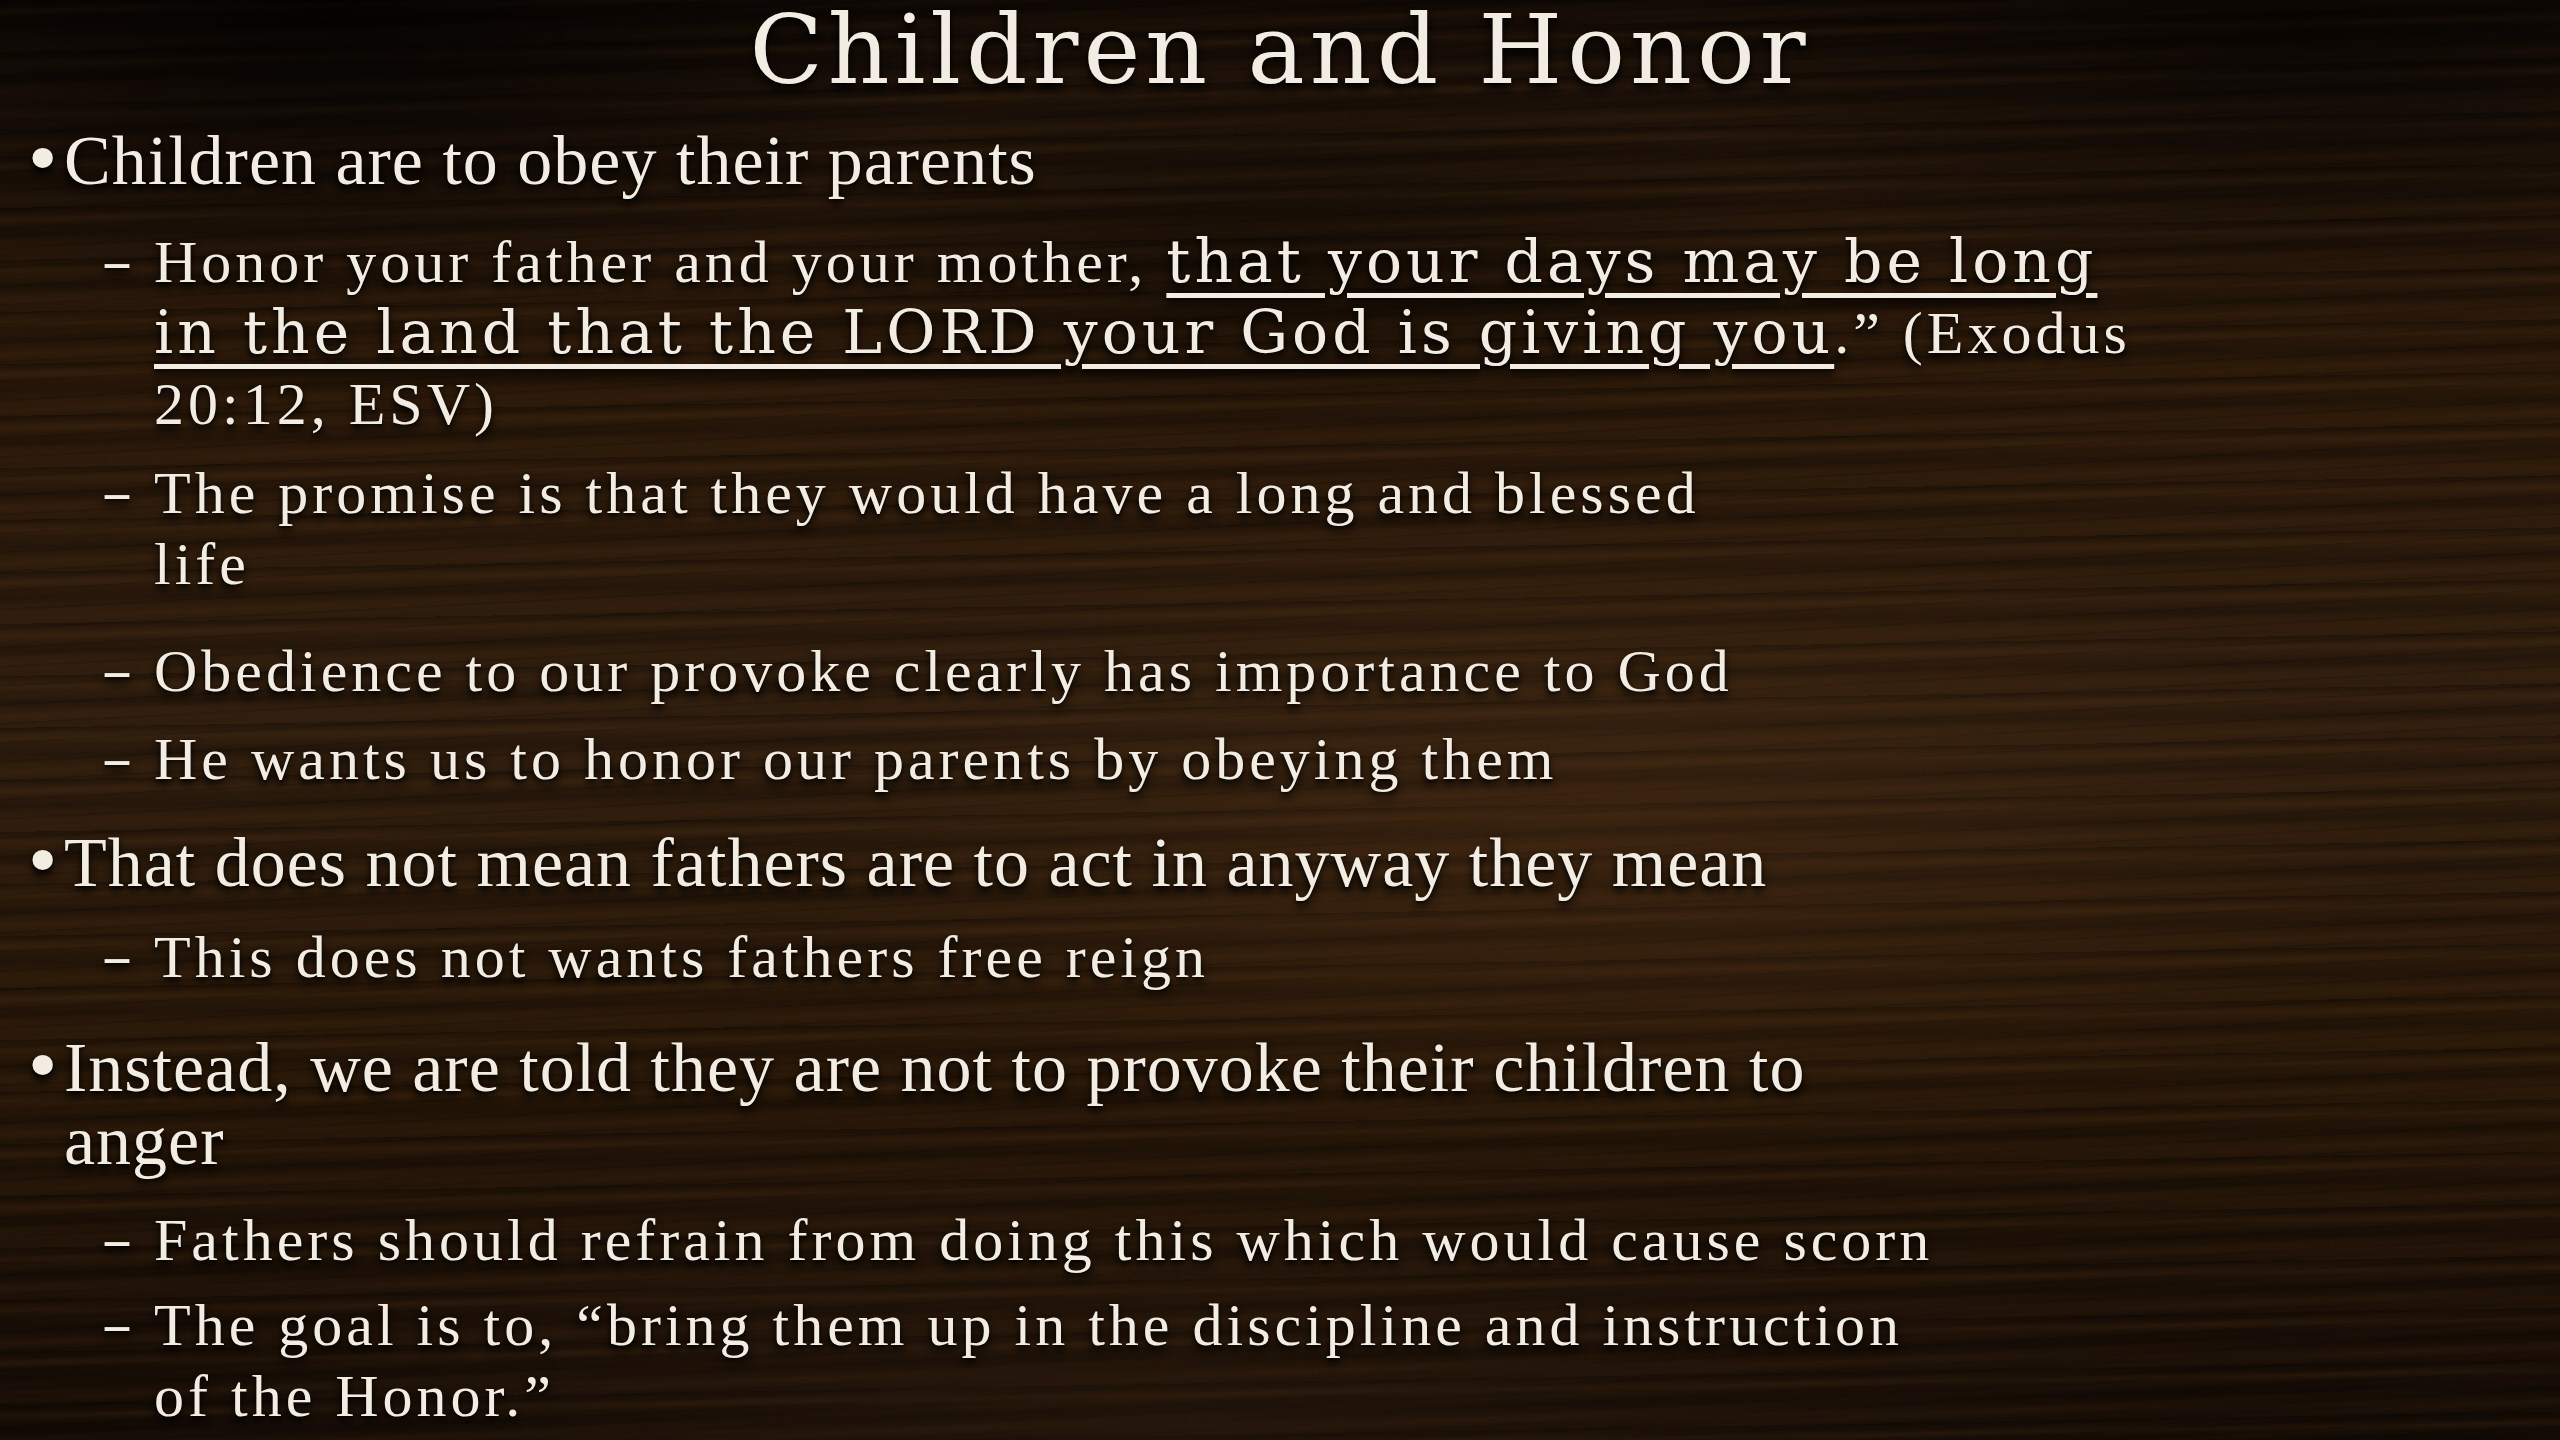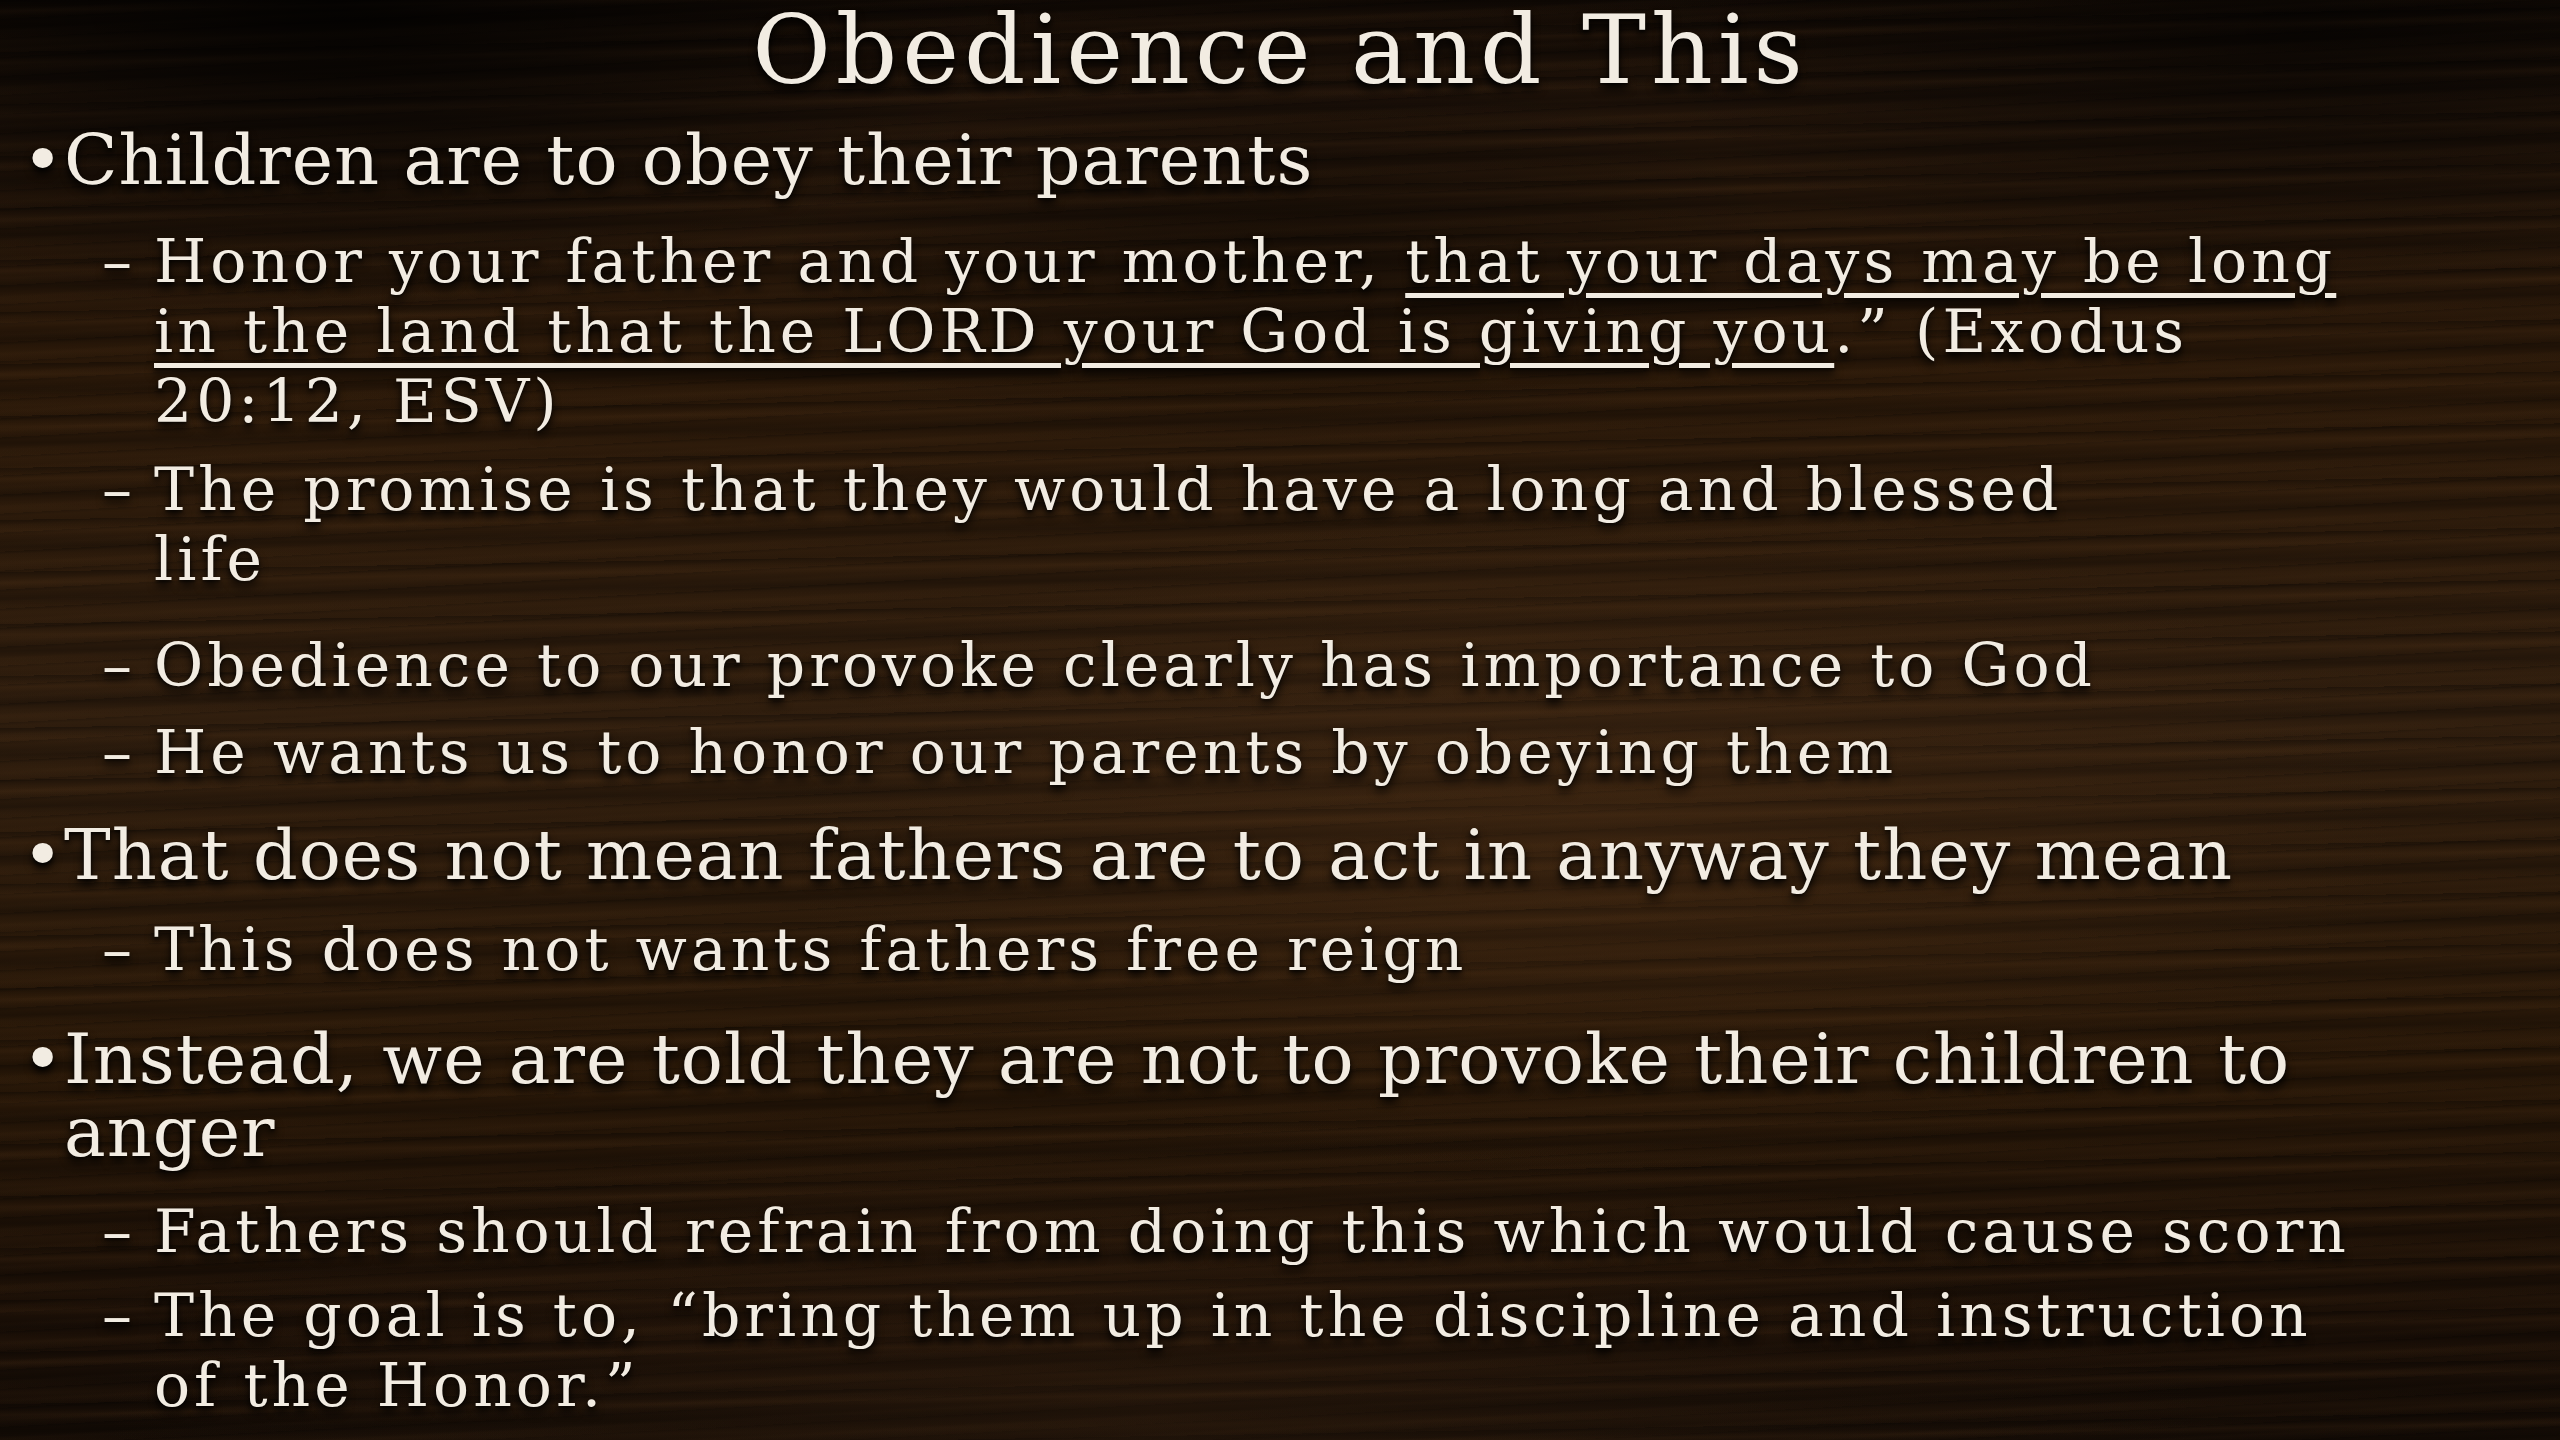--- a/index.html
+++ b/index.html
@@ -71,21 +71,21 @@
     letter-spacing: 1px;
   }
   .l1 > .marker { width: 42px; }
   .l2 {
     margin-left: 80px;
     font-size: 60px;
     line-height: 1.17;
     letter-spacing: 4px;
   }
   .l2 > .marker { width: 52px; }
-  .seg-normal { font-weight: normal; }
+  .seg-normal { font-weight: normal; font-family: Liberation Serif, serif; }
   .seg-bold-underline {
     font-weight: normal;
     text-decoration: underline;
     text-decoration-thickness: 5px;
     text-underline-offset: 11px;
   }
   
   .content .b:nth-child(1)  { margin-top: 18px; }
   .content .b:nth-child(2)  { margin-top: 28px; }
   .content .b:nth-child(3)  { margin-top: 18px; }
@@ -94,21 +94,21 @@
   .content .b:nth-child(6)  { margin-top: 32px; }
   .content .b:nth-child(7)  { margin-top: 22px; }
   .content .b:nth-child(8)  { margin-top: 38px; }
   .content .b:nth-child(9)  { margin-top: 26px; }
   .content .b:nth-child(10) { margin-top: 14px; }
 </style>
 </head>
 <body>
 
 <div class="slide">
-  <h1 class="title">Obedience and This</h1>
+  <h1 class="title">Children and Honor</h1>
   <div class="content" id="bullets">
       <div class="b l1"><span class="marker">•</span><span class="text"><span class="seg-normal">Children are to obey their parents</span></span></div>
       <div class="b l2"><span class="marker">–</span><span class="text"><span class="seg-normal">Honor your father and your mother, </span><span class="seg-bold-underline">that your days may be long
 in the land that the LORD your God is giving you</span><span class="seg-normal">.” (Exodus
 20:12, ESV)</span></span></div>
       <div class="b l2"><span class="marker">–</span><span class="text"><span class="seg-normal">The promise is that they would have a long and blessed
 life</span></span></div>
       <div class="b l2"><span class="marker">–</span><span class="text"><span class="seg-normal">Obedience to our provoke clearly has importance to God</span></span></div>
       <div class="b l2"><span class="marker">–</span><span class="text"><span class="seg-normal">He wants us to honor our parents by obeying them</span></span></div>
       <div class="b l1"><span class="marker">•</span><span class="text"><span class="seg-normal">That does not mean fathers are to act in anyway they mean</span></span></div>

